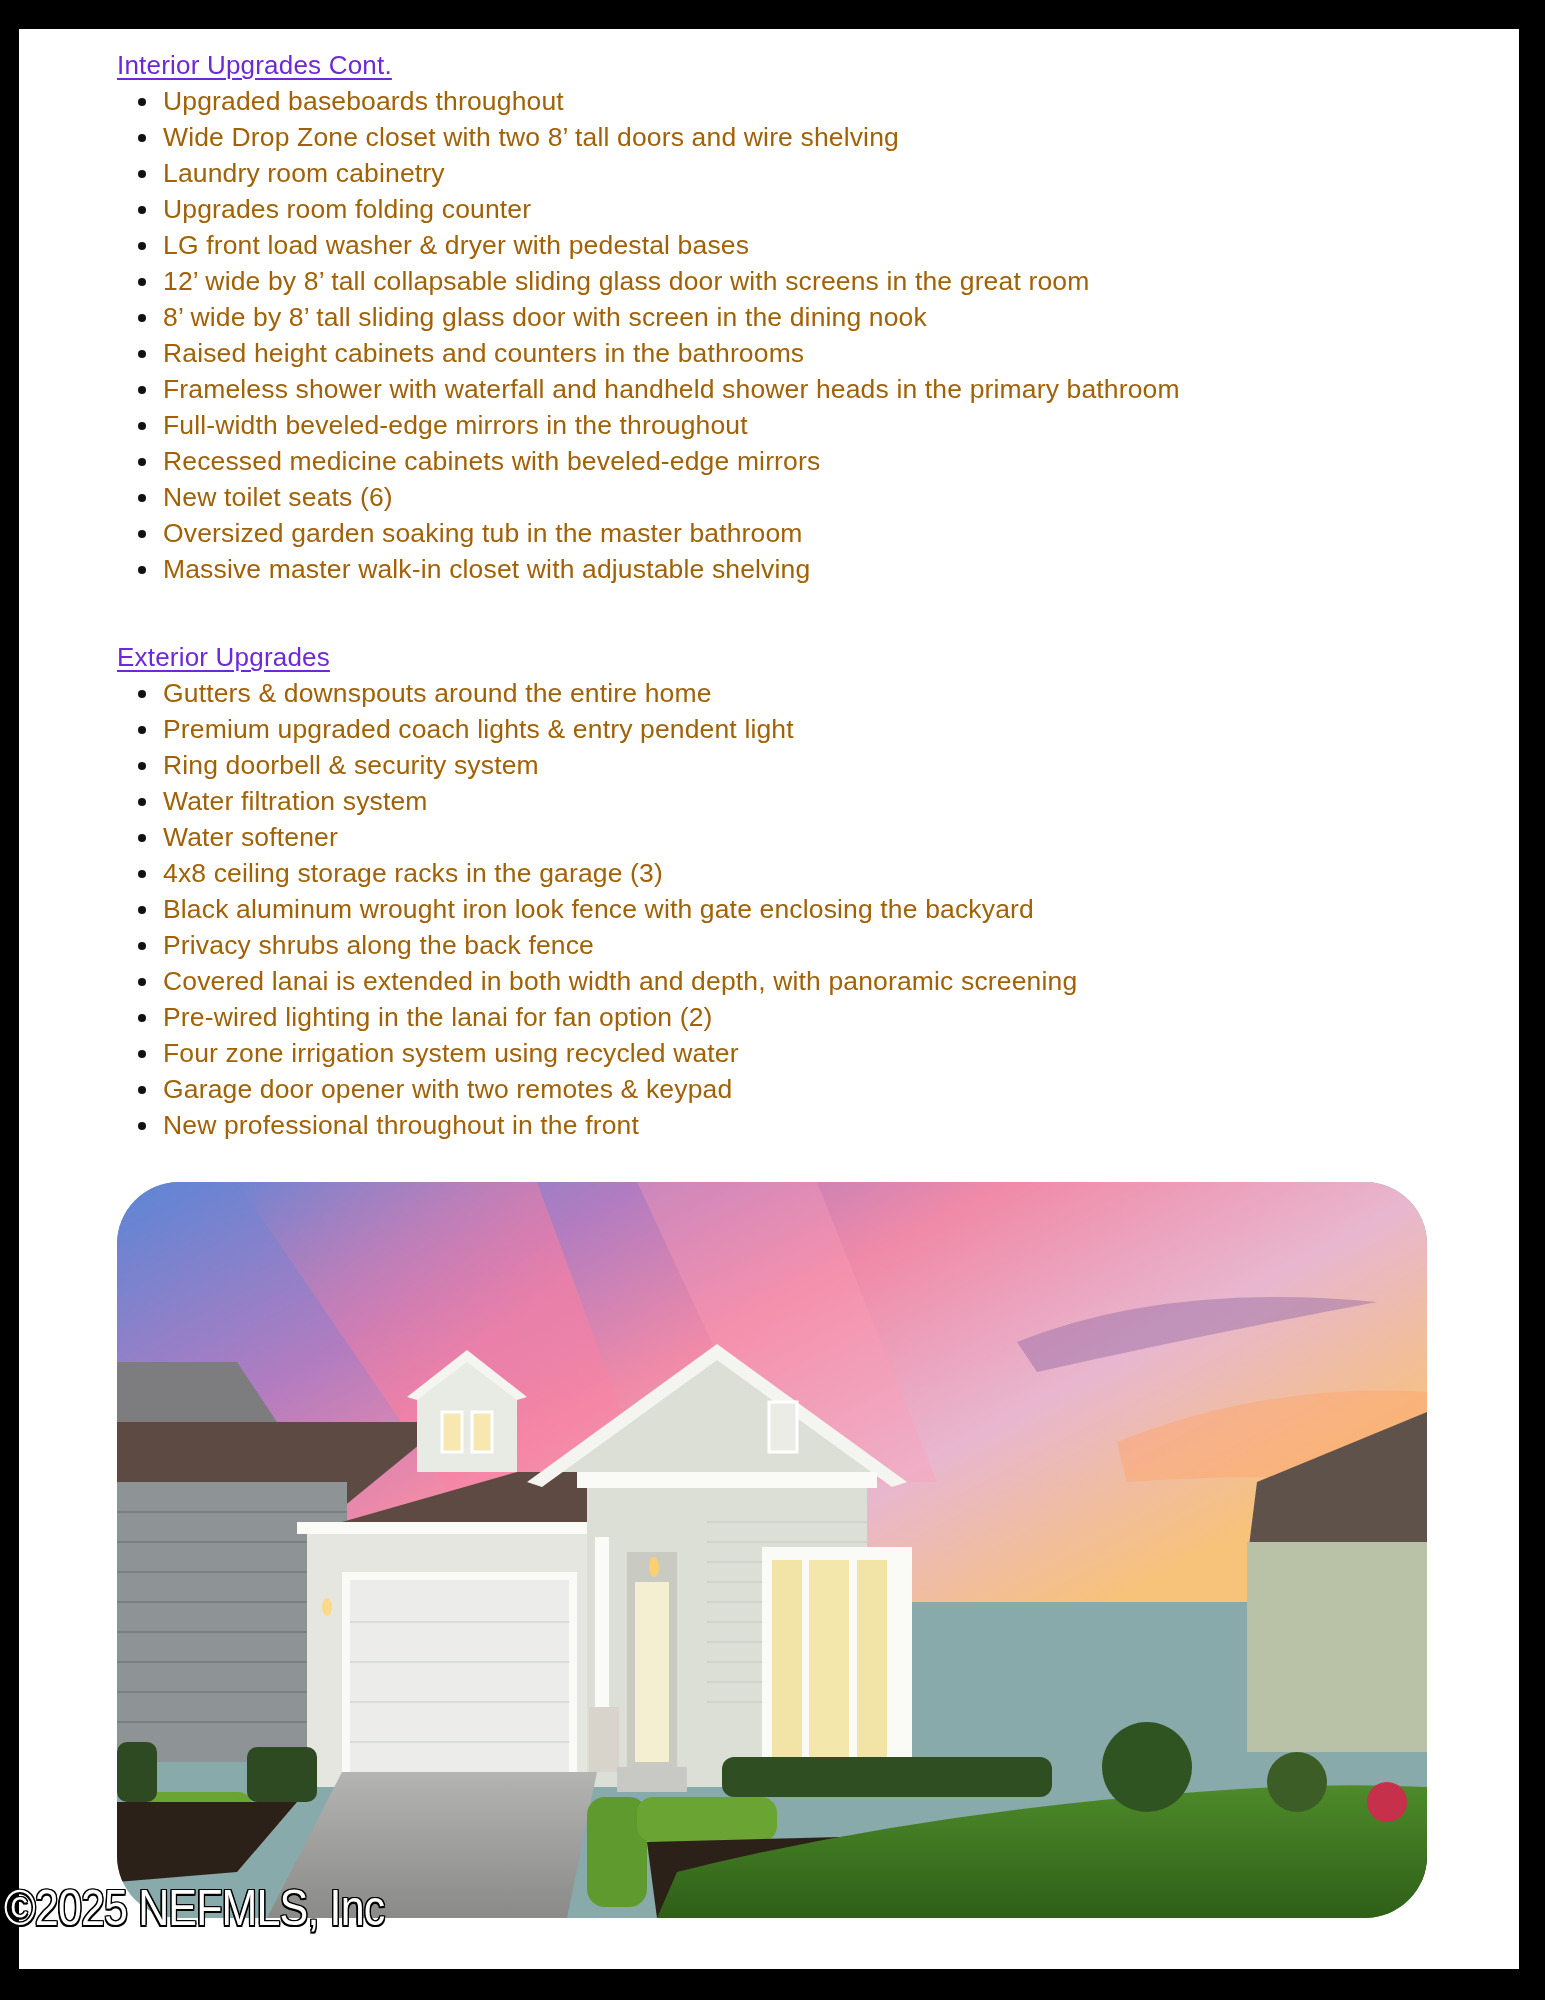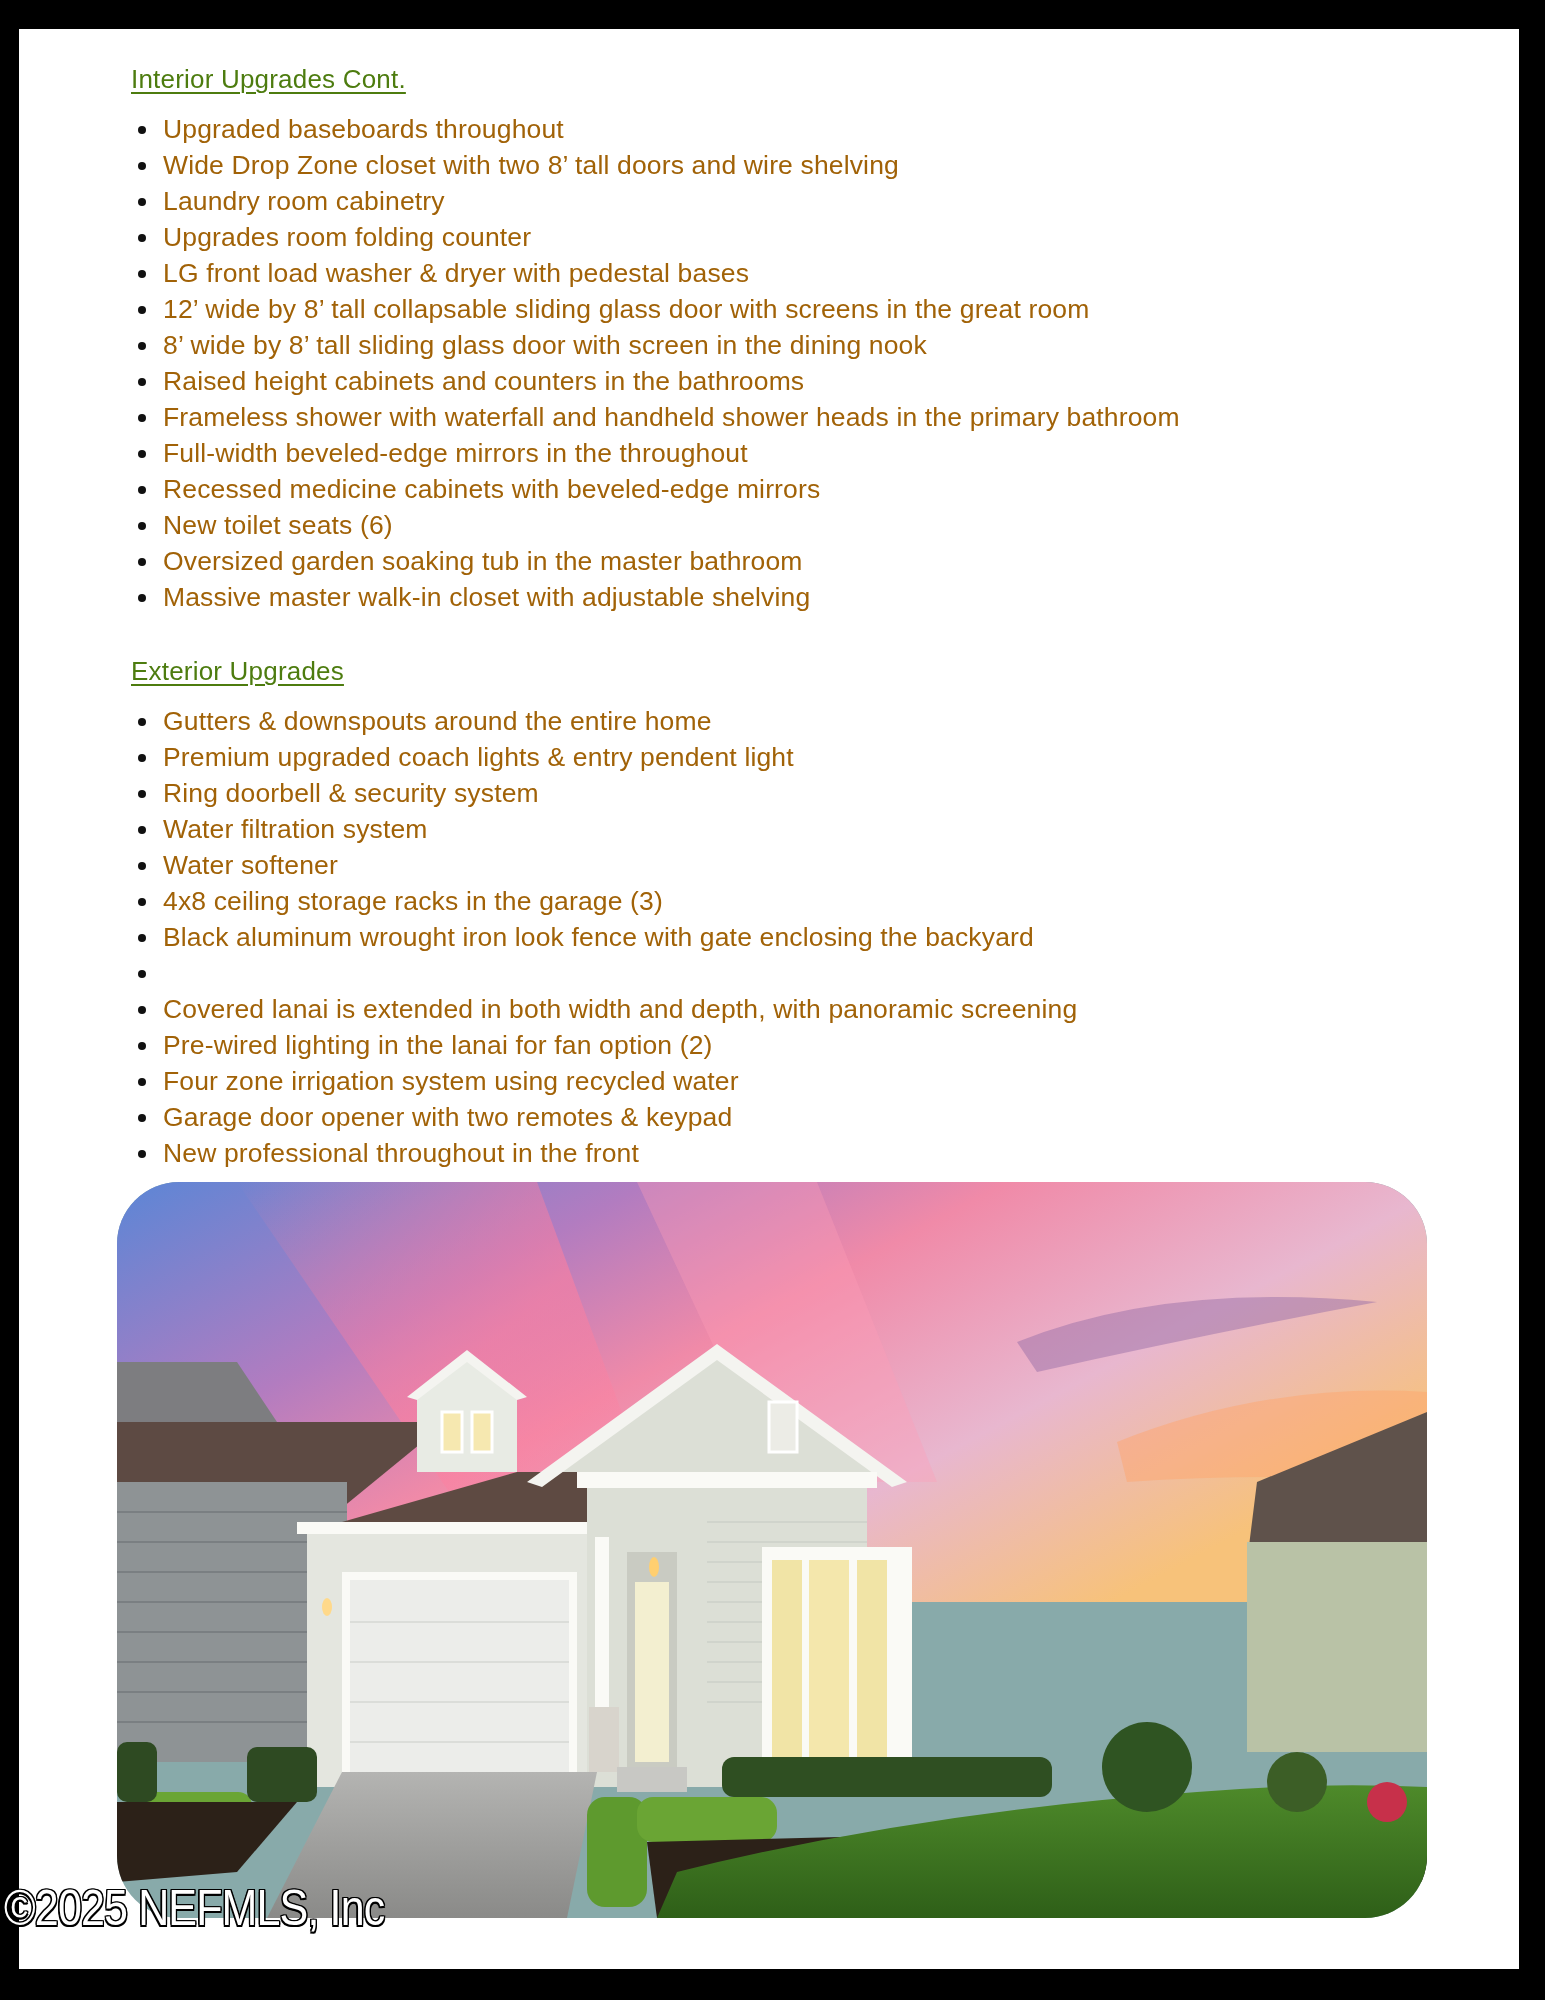--- a/index.html
+++ b/index.html
@@ -23,24 +23,24 @@
       background: #ffffff;
     }
     .section {
       position: absolute;
       left: 98px;
       width: 1300px;
     }
     .section-interior { top: 18px; }
     .section-exterior { top: 610px; }
     .section-heading {
-      margin: 14px;
+      margin: 0;
       font-size: 26px;
       font-weight: normal;
-      color: #4d7c0f;
+      color: #6d28d9;
       text-decoration: underline;
       text-decoration-thickness: 2px;
       text-underline-offset: 4px;
       line-height: 36px;
       letter-spacing: 0.2px;
     }
     .bullet-list {
       list-style: none;
       margin: 0;
       padding: 0;
@@ -121,21 +121,21 @@
   <section class="section section-exterior">
     <h2 class="section-heading">Exterior Upgrades</h2>
     <ul class="bullet-list">
       <li class="bullet-item"><span class="bullet-dot"></span><span>Gutters &amp; downspouts around the entire home</span></li>
       <li class="bullet-item"><span class="bullet-dot"></span><span>Premium upgraded coach lights &amp; entry pendent light</span></li>
       <li class="bullet-item"><span class="bullet-dot"></span><span>Ring doorbell &amp; security system</span></li>
       <li class="bullet-item"><span class="bullet-dot"></span><span>Water filtration system</span></li>
       <li class="bullet-item"><span class="bullet-dot"></span><span>Water softener</span></li>
       <li class="bullet-item"><span class="bullet-dot"></span><span>4x8 ceiling storage racks in the garage (3)</span></li>
       <li class="bullet-item"><span class="bullet-dot"></span><span>Black aluminum wrought iron look fence with gate enclosing the backyard</span></li>
-      <li class="bullet-item"><span class="bullet-dot"></span></li>
+      <li class="bullet-item"><span class="bullet-dot"></span><span>Privacy shrubs along the back fence</span></li>
       <li class="bullet-item"><span class="bullet-dot"></span><span>Covered lanai is extended in both width and depth, with panoramic screening</span></li>
       <li class="bullet-item"><span class="bullet-dot"></span><span>Pre-wired lighting in the lanai for fan option (2)</span></li>
       <li class="bullet-item"><span class="bullet-dot"></span><span>Four zone irrigation system using recycled water</span></li>
       <li class="bullet-item"><span class="bullet-dot"></span><span>Garage door opener with two remotes &amp; keypad</span></li>
       <li class="bullet-item"><span class="bullet-dot"></span><span>New professional throughout in the front</span></li>
     </ul>
   </section>
 
   <div class="photo">
     <svg width="1310" height="736" viewBox="0 0 1310 736" xmlns="http://www.w3.org/2000/svg">

